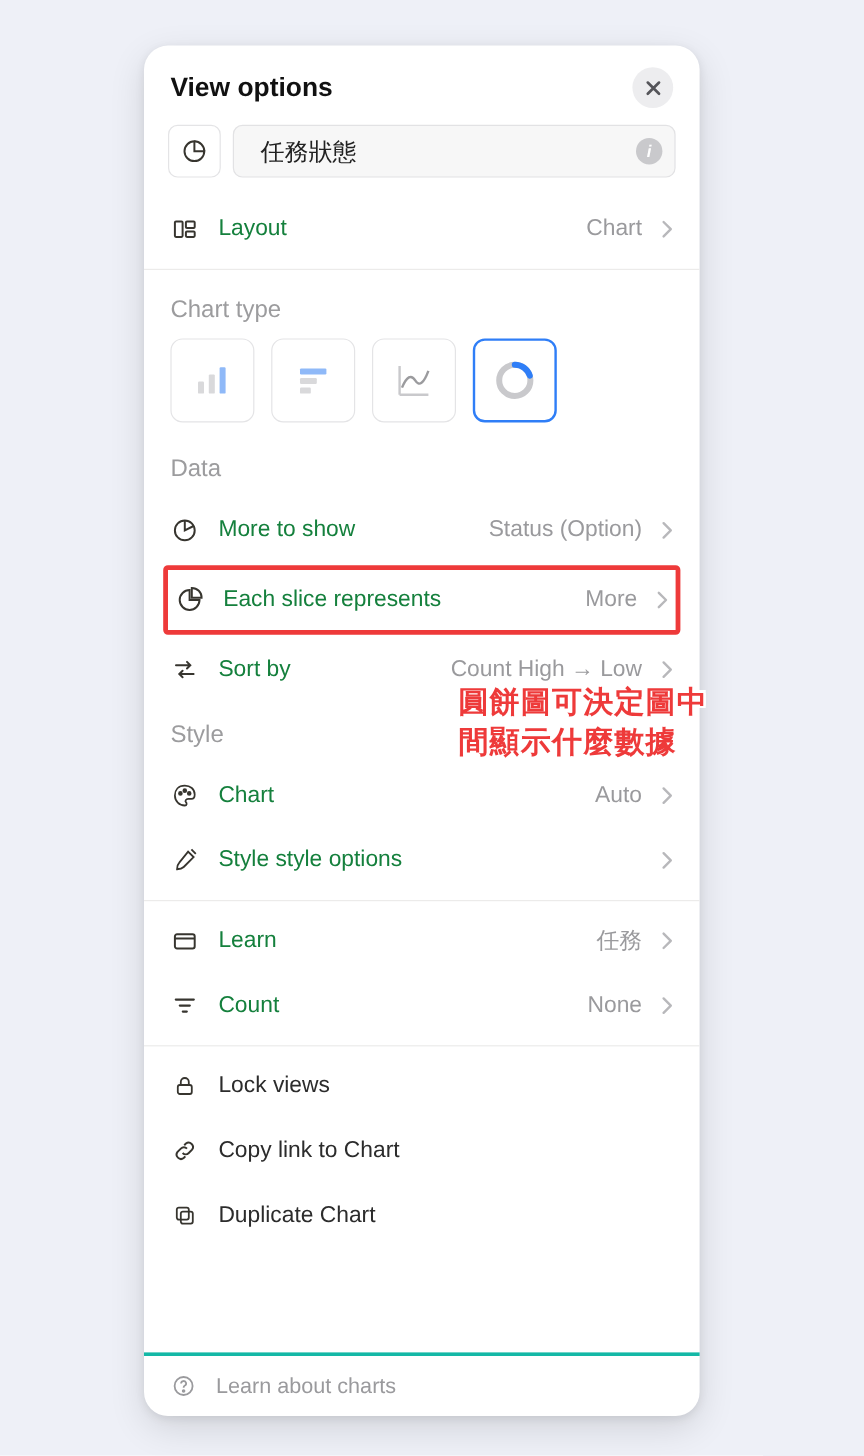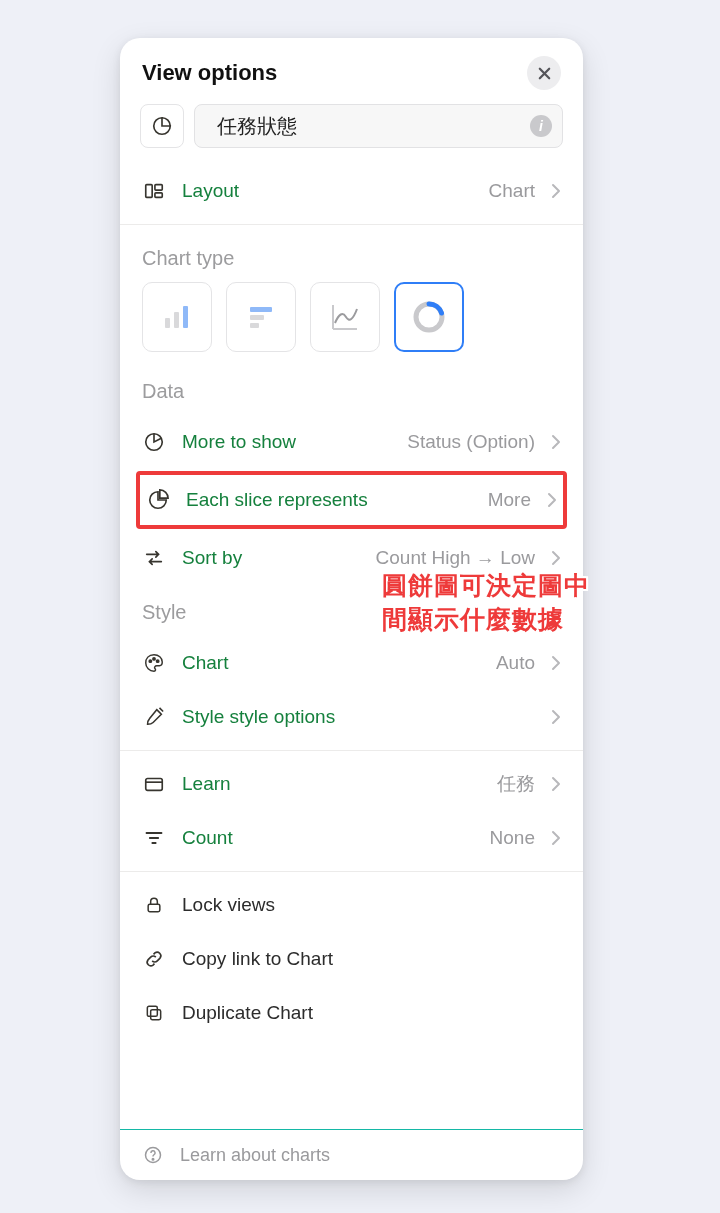--- a/index.html
+++ b/index.html
@@ -153,21 +153,21 @@
       -2px -2px 0 #fff, 2px -2px 0 #fff, -2px 2px 0 #fff, 2px 2px 0 #fff,
       -2px 0 0 #fff, 2px 0 0 #fff, 0 -2px 0 #fff, 0 2px 0 #fff;
     line-height: 1.35;
     letter-spacing: 1px;
   }
   .foot {
     display: flex;
     align-items: center;
     gap: 16px;
     padding: 14px 22px;
-    border-top: 1px solid #14b8a6;
+    border-top: 3px solid #14b8a6;
     color: #9a9a9d;
     font-size: 18px;
     cursor: pointer;
     margin-top: auto;
   }
   .foot .icon-slot {
     width: 22px; height: 22px;
     display: flex; align-items: center; justify-content: center;
     color: #9a9a9d;
   }

